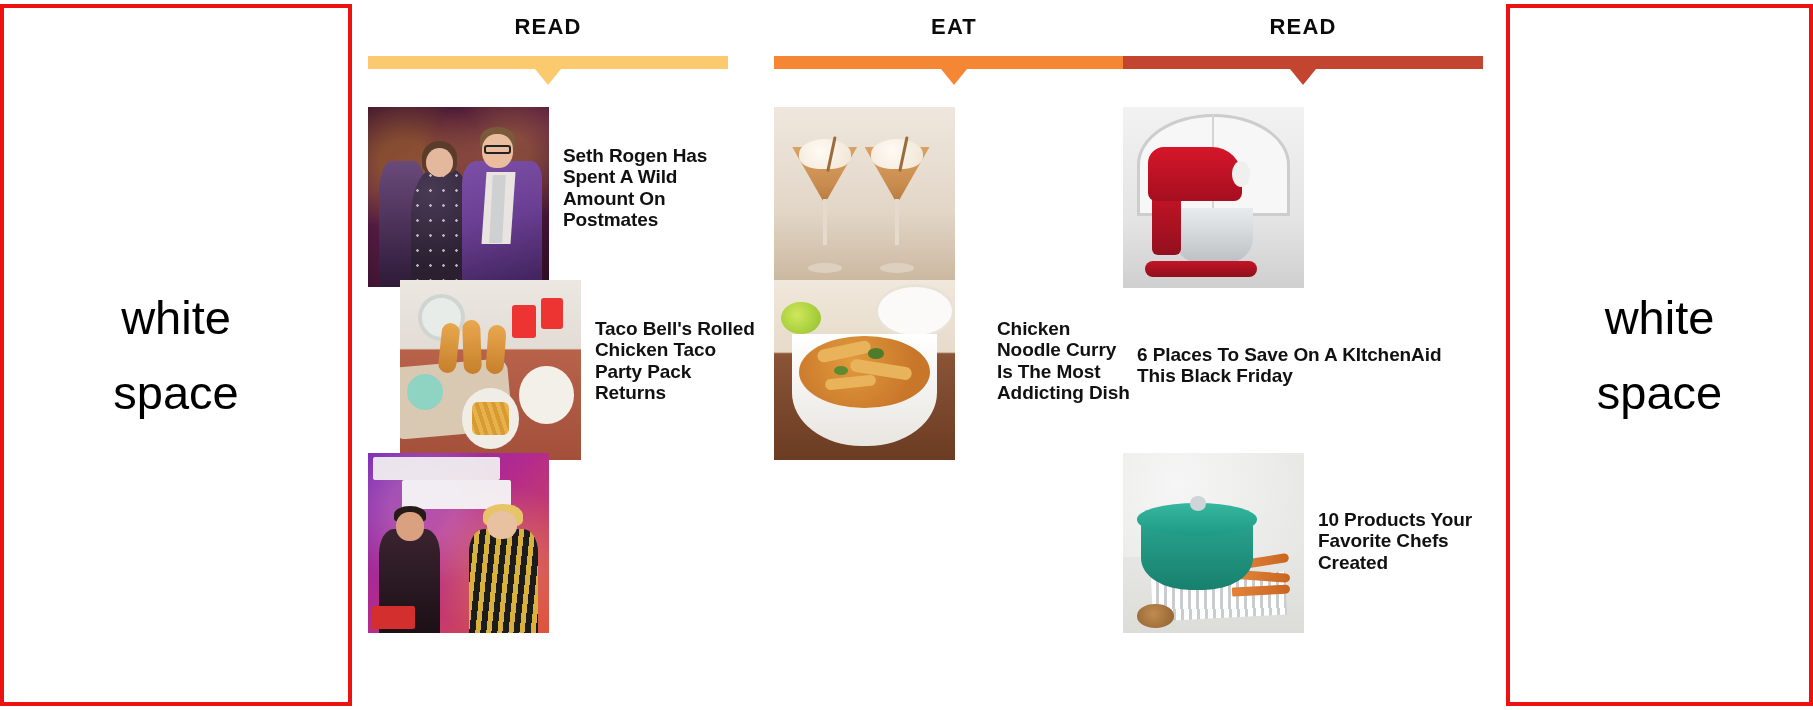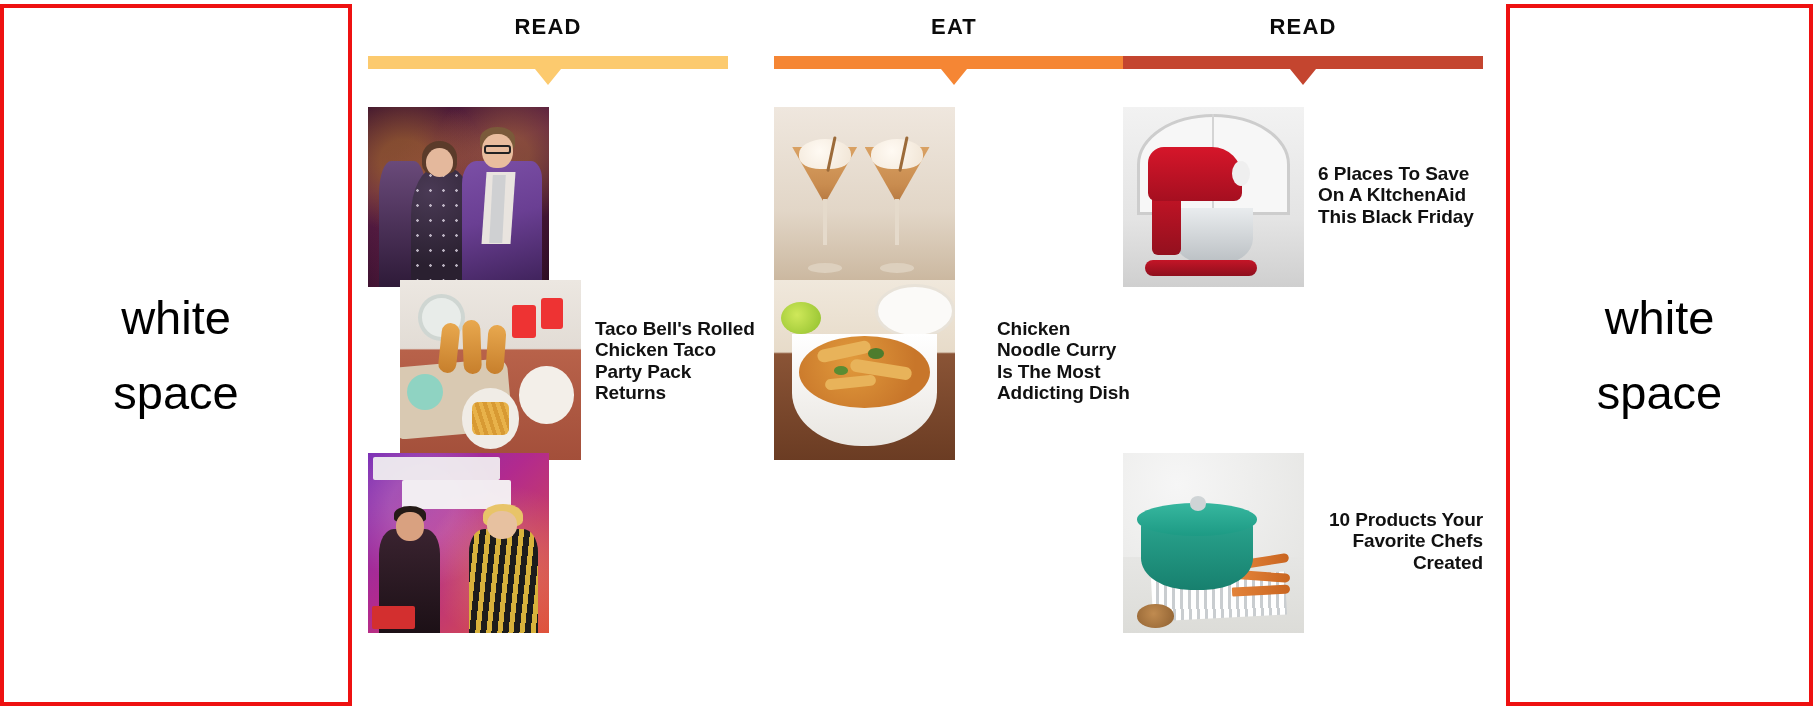--- a/index.html
+++ b/index.html
@@ -335,20 +335,21 @@
             <div class="dressDots"></div>
           <div class="hairW"></div>
             <div class="headW"></div>
           <div class="suit"></div>
             <div class="shirt"></div>
             <div class="tie"></div>
           <div class="hairM"></div>
             <div class="headM"></div>
             <div class="glass"></div>
         </div>
+        <div class="headline tall">Seth Rogen Has Spent A Wild Amount On Postmates</div>
       </a>
 
       <a class="article r1" style="text-decoration:none;margin-left:32px;">
         <div class="thumb th-taco">
           <div class="board"></div>
           <div class="bowlT"></div>
             <div class="bowlG"></div>
           <div class="cupR"></div>
             <div class="cupR2"></div>
           <div class="roll1"></div>
@@ -418,35 +419,35 @@
         <div class="headline tall">Chicken Noodle Curry Is The Most Addicting Dish</div>
       </a>
 
     </div>
 
     <div class="column c2">
       <div class="col-title">READ</div>
       <div class="col-bar" style="background:#c4452f;"></div>
       <div class="col-arrow" style="border-top-color:#c4452f;"></div>
 
-      <a class="article r0" style="text-decoration:none;">
+      <a class="article r0" style="text-decoration:none;flex-direction:column;">
         <div class="thumb th-mixer">
           <div class="win"></div>
             <div class="winl"></div>
           <div class="bowl"></div>
             <div class="neck"></div>
             <div class="body"></div>
           <div class="knob"></div>
             <div class="base"></div>
         </div>
         <div class="headline mid">6 Places To Save On A KItchenAid This Black Friday</div>
       </a>
 
 
-      <a class="article r2" style="text-decoration:none;text-align:right;">
+      <a class="article r2" style="text-decoration:none;">
         <div class="thumb th-pot">
           <div class="wallt"></div>
             <div class="towel"></div>
           <div class="car1"></div>
             <div class="car2"></div>
             <div class="car3"></div>
           <div class="pot"></div>
             <div class="lid"></div>
             <div class="knb"></div>
           <div class="dish"></div>

